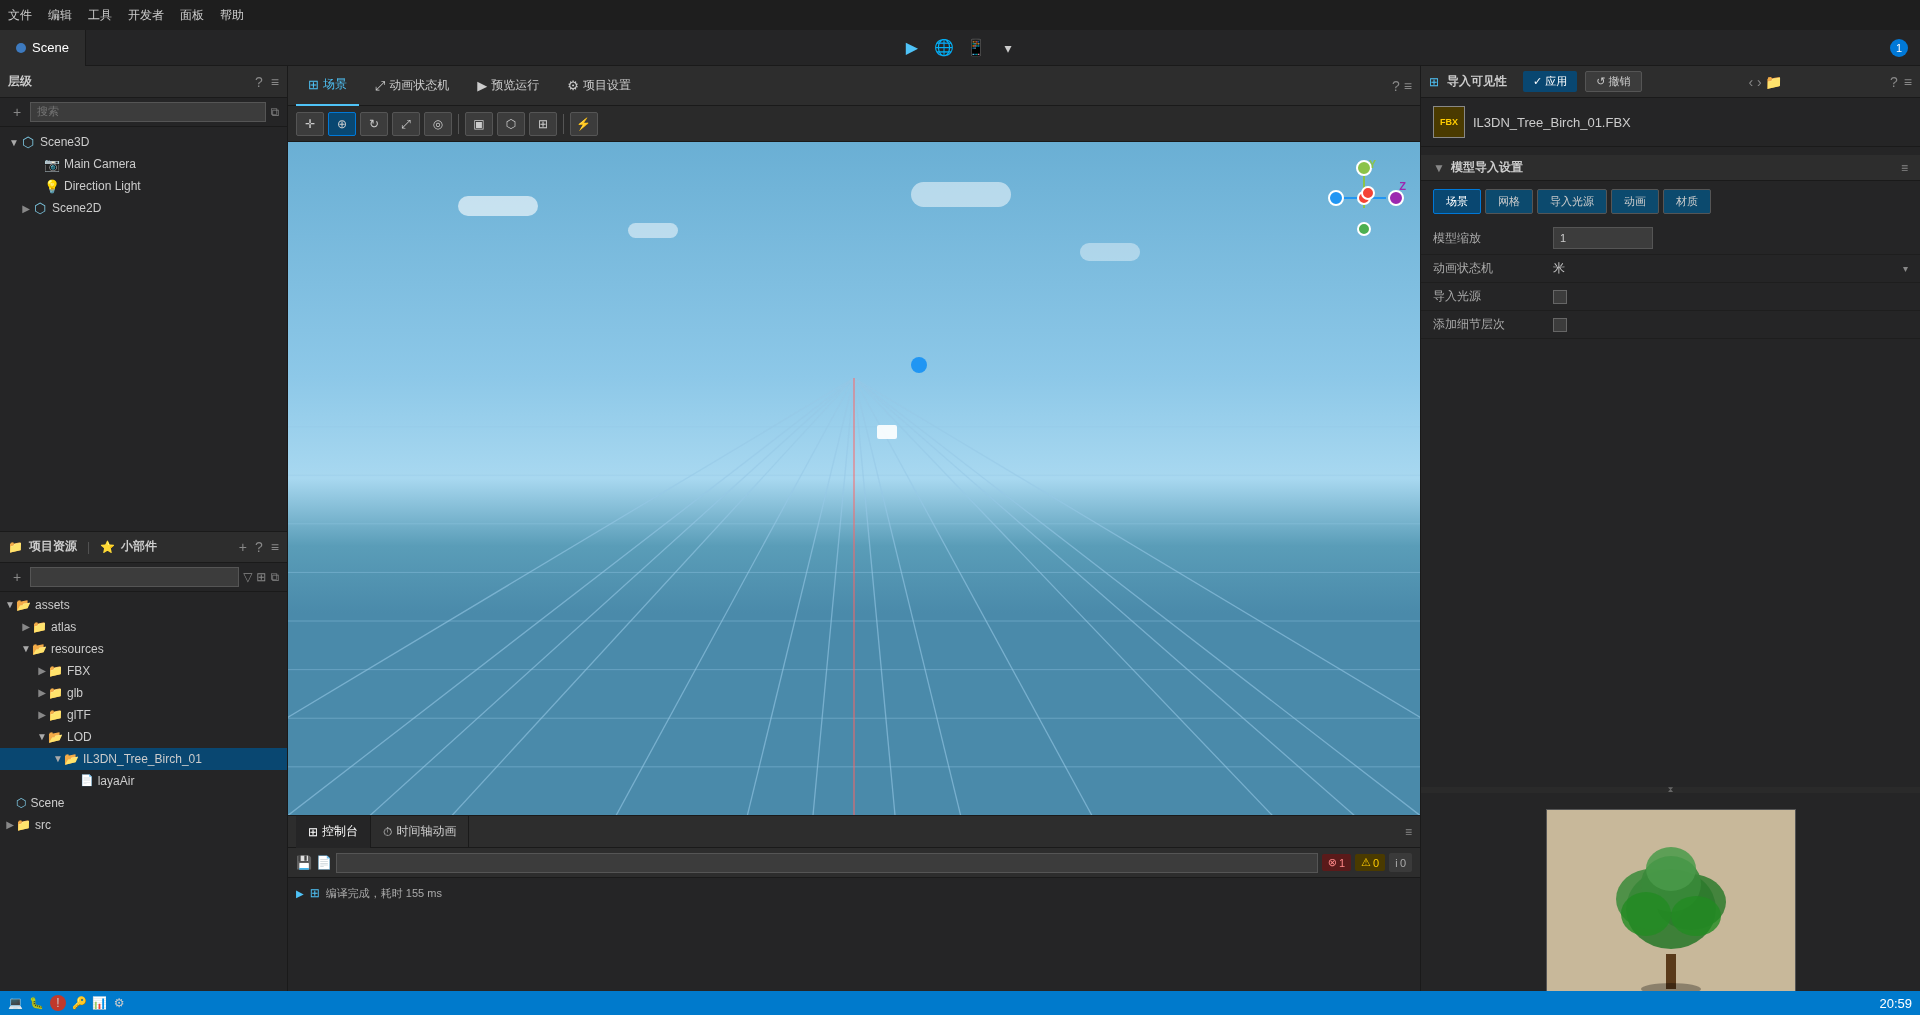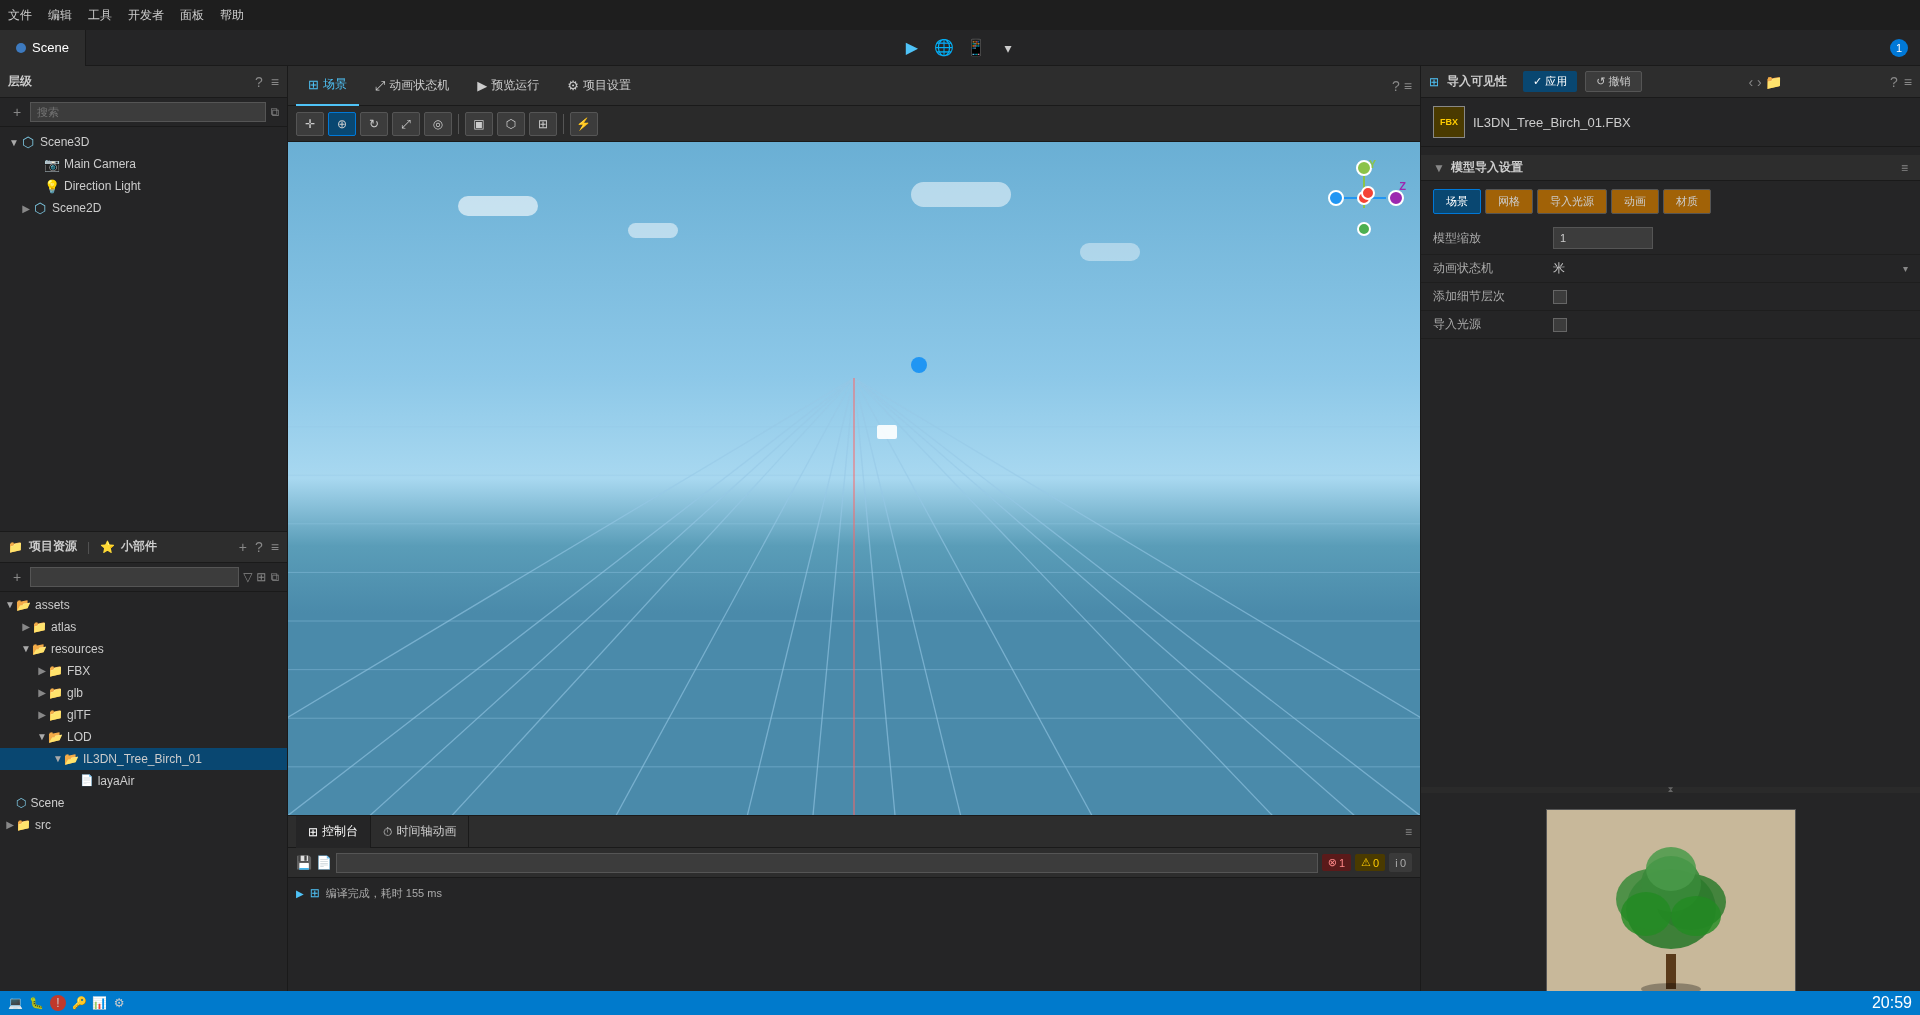--- a/index.html
+++ b/index.html
@@ -26,21 +26,21 @@
     .panel-icons { margin-left: auto; display: flex; gap: 8px; }
     .icon-btn { color: #888; cursor: pointer; font-size: 14px; }
 
     
     .hierarchy-tree { flex: 1; overflow-y: auto; padding: 4px 0; }
     .tree-item { display: flex; align-items: center; height: 22px; padding-left: 8px; cursor: pointer; }
     .tree-item.selected { background: #094771; }
     .tree-arrow { width: 12px; height: 12px; display: inline-flex; align-items: center; justify-content: center; color: #888; font-size: 10px; }
     .tree-icon { width: 16px; height: 16px; margin-right: 4px; display: inline-flex; align-items: center; justify-content: center; }
     .tree-label { font-size: 12px; color: #ccc; }
-    .search-input { flex: 1; background: #3c3c3c; border: 1px solid #555; color: #ccc; padding: 2px 6px; font-size: 11px; outline: none; height: 20px; }
+    .search-input { flex: 1; background: #3c3c3c; border: 1px solid #555; color: #ccc; padding: 2px 6px; font-size: 11px; outline: none; height: 20px; font-family: Liberation Mono, monospace; }
 
     
     .center-panel { flex: 1; display: flex; flex-direction: column; background: #1e1e1e; }
 
     
     .scene-toolbar { height: 40px; background: #2d2d2d; display: flex; align-items: center; padding: 0 8px; gap: 4px; border-bottom: 1px solid #1a1a1a; }
     .scene-tab { padding: 0 12px; height: 40px; display: flex; align-items: center; gap: 4px; color: #ccc; font-size: 12px; cursor: pointer; }
     .scene-tab.active { color: #4fc3f7; border-bottom: 2px solid #4fc3f7; }
 
     
@@ -84,33 +84,33 @@
 
     
     .settings-section { padding: 8px 0; }
     .section-header { display: flex; align-items: center; padding: 4px 12px; background: #2d2d2d; border-bottom: 1px solid #1a1a1a; cursor: pointer; }
     .section-title { font-size: 12px; color: #ccc; font-weight: bold; }
     .section-arrow { color: #888; margin-right: 6px; }
     .section-menu { margin-left: auto; color: #888; }
 
     
     .tab-buttons { display: flex; gap: 4px; padding: 8px 12px; }
-    .tab-button { padding: 4px 12px; background: #a16207; border: 1px solid #555; color: #ccc; font-size: 11px; cursor: pointer; border-radius: 2px; }
+    .tab-button { padding: 4px 12px; background: #0c4a6e; border: 1px solid #555; color: #ccc; font-size: 11px; cursor: pointer; border-radius: 2px; }
     .tab-button.active { background: #094771; border-color: #0078d7; color: #fff; }
 
     
     .prop-row { display: flex; align-items: center; padding: 5px 12px; border-bottom: 1px solid #1e1e1e; min-height: 28px; }
     .prop-label { width: 120px; font-size: 12px; color: #aaa; flex-shrink: 0; }
     .prop-value { flex: 1; display: flex; align-items: center; gap: 4px; }
     .prop-input { background: #3c3c3c; border: 1px solid #555; color: #ccc; padding: 2px 6px; font-size: 11px; outline: none; height: 22px; width: 80px; }
     .prop-checkbox { width: 14px; height: 14px; background: #3c3c3c; border: 1px solid #666; display: flex; align-items: center; justify-content: center; cursor: pointer; }
 
     
     .status-bar { height: 24px; background: #007acc; display: flex; align-items: center; padding: 0 8px; gap: 8px; position: absolute; bottom: 0; left: 0; right: 0; }
-    .status-text { font-size: 16px; color: #fff; }
+    .status-text { font-size: 13px; color: #fff; }
 
     
     .scene-toolbar-right { margin-left: auto; display: flex; align-items: center; gap: 4px; }
     .lower-left-header { height: 32px; background: #2d2d2d; display: flex; align-items: center; padding: 0 8px; gap: 6px; border-bottom: 1px solid #1a1a1a; border-top: 1px solid #1a1a1a; }
     .lower-tree { flex: 1; overflow-y: auto; padding: 2px 0; }
     .play-btn { width: 24px; height: 24px; background: transparent; border: none; color: #ccc; cursor: pointer; font-size: 14px; display: flex; align-items: center; justify-content: center; }
 
     
     .gizmo-y { position: absolute; top: 2px; left: 50%; transform: translateX(-50%); width: 16px; height: 16px; background: #8bc34a; border-radius: 50%; border: 2px solid #fff; }
     .gizmo-x { position: absolute; left: 2px; top: 50%; transform: translateY(-50%); width: 16px; height: 16px; background: #2196f3; border-radius: 50%; border: 2px solid #fff; }
@@ -478,27 +478,27 @@
         </div>
       </div>
       <div class="prop-row">
         <span class="prop-label">动画状态机</span>
         <div class="prop-value">
           <span style="color:#ccc;font-size:12px;">米</span>
           <span class="icon-btn" style="margin-left:auto;font-size:10px;">▾</span>
         </div>
       </div>
       <div class="prop-row">
-        <span class="prop-label">添加细节层次</span>
+        <span class="prop-label">导入光源</span>
         <div class="prop-value">
           <div class="prop-checkbox"></div>
         </div>
       </div>
       <div class="prop-row">
-        <span class="prop-label">导入光源</span>
+        <span class="prop-label">添加细节层次</span>
         <div class="prop-value">
           <div class="prop-checkbox"></div>
         </div>
       </div>
     </div>
 
     <div style="flex:1;"></div>
     <div style="height:6px;background:#2a2a2a;cursor:row-resize;display:flex;align-items:center;justify-content:center;">
       <span style="color:#666;font-size:8px;">⧗</span>
     </div>

